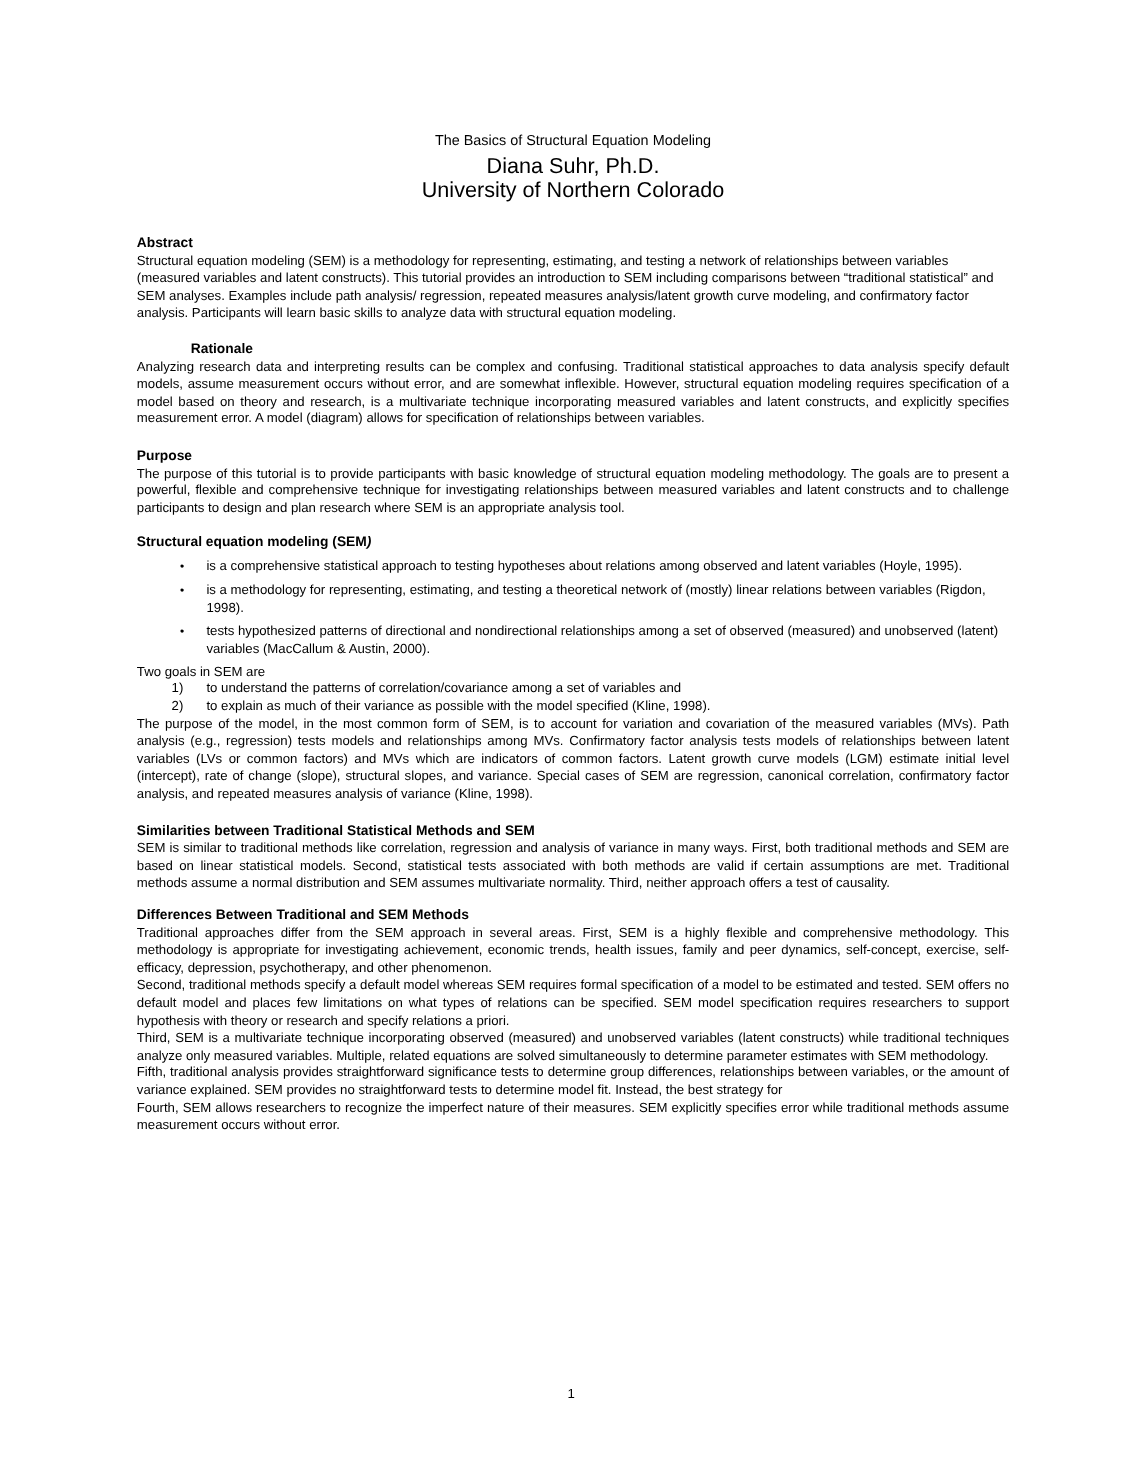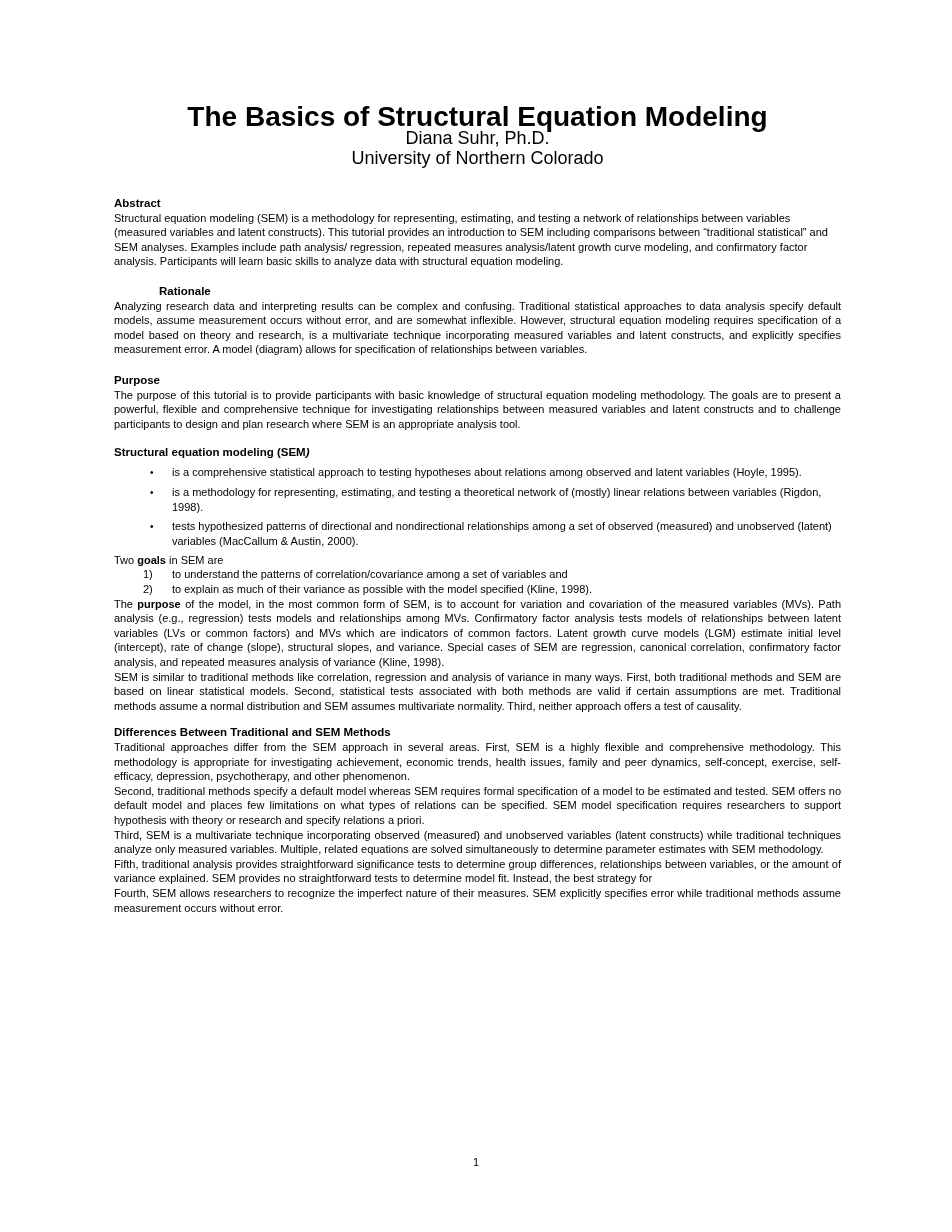--- a/index.html
+++ b/index.html
@@ -12,23 +12,23 @@
   }
   .page { position: absolute; inset: 0; background: #ffffff; }
   .content {
     position: absolute;
     left: 114px; top: 106px;
     width: 727px;
     font-size: 11px;
     line-height: 14.6px;
   }
   .doc-title {
-    font-size: 28px;
+    font-size: 12px;
     line-height: 22px;
-    font-weight: bold;
+    font-weight: normal;
     text-align: center;
     margin: 0;
   }
   .doc-subtitle {
     font-size: 18px;
     line-height: 20px;
     text-align: center;
     margin: 0;
   }
   .heading {
@@ -46,21 +46,21 @@
   p.justify { text-align: justify; }
   .bullet-list { margin: 5px 0 0 0; padding: 0; list-style: none; }
   .bullet-list li { padding-left: 58px; margin-bottom: 4px; }
   .bullet-marker { display: inline-block; width: 22px; margin-left: -22px; font-size: 10px; }
   .goals-lead { margin-top: 14px; }
   .num-list { margin: 0; padding: 0; }
   .num-item { padding-left: 58px; margin: 0; }
   .num-label { display: inline-block; width: 29px; margin-left: -29px; }
   .para-gap { margin-top: 20px; }
   .diff-gap { margin-top: 14px; }
-  b, .bold { font-weight: bold; }
+  b, .bold { font-weight: normal; }
   .italic { font-style: italic; }
   .footer-pagenum {
     position: absolute;
     left: 0; right: 0;
     top: 1156px;
     text-align: center;
     font-size: 11px;
   }
 </style>
 </head>
@@ -90,20 +90,21 @@
     </ul>
 
     <p class="body-text goals-lead"><span>Two </span><b>goals</b><span> in SEM are</span></p>
     <div class="num-list">
       <div class="num-item"><span class="num-label">1)</span><span>to understand the patterns of correlation/covariance among a set of variables and</span></div>
       <div class="num-item"><span class="num-label">2)</span><span>to explain as much of their variance as possible with the model specified (Kline, 1998).</span></div>
     </div>
 
     <p class="body-text justify para-gap"><span>The </span><b>purpose</b><span> of the model, in the most common form of SEM, is to account for variation and covariation of the measured variables (MVs).  Path analysis (e.g., regression) tests models and relationships among MVs.  Confirmatory factor analysis tests models of relationships between latent variables (LVs or common factors) and MVs which are indicators of common factors.  Latent growth curve models (LGM) estimate initial level (intercept), rate of change (slope), structural slopes, and variance. Special cases of SEM are regression, canonical correlation, confirmatory factor analysis, and repeated measures analysis of variance (Kline, 1998).</span></p>
 
+    <div class="heading h-similar">Similarities between Traditional Statistical Methods and SEM</div>
     <p class="body-text justify">SEM is similar to traditional methods like correlation, regression and analysis of variance in many ways.  First, both traditional methods and SEM are based on linear statistical models.  Second, statistical tests associated with both methods are valid if certain assumptions are met. Traditional methods assume a normal distribution and SEM assumes multivariate normality.  Third, neither approach offers a test of causality.</p>
 
     <div class="heading h-different">Differences Between Traditional and SEM Methods</div>
     <p class="body-text justify">Traditional approaches differ from the SEM approach in several areas. First, SEM is a highly flexible and comprehensive methodology. This methodology is appropriate for investigating achievement, economic trends, health issues, family and peer dynamics, self-concept, exercise, self-efficacy, depression, psychotherapy, and other phenomenon.</p>
     <p class="body-text justify diff-gap">Second, traditional methods specify a default model whereas SEM requires formal specification of a model to be estimated and tested.  SEM offers no default model and places few limitations on what types of relations can be specified. SEM model specification requires researchers to support hypothesis with theory or research and specify relations a priori.</p>
     <p class="body-text justify diff-gap">Third, SEM is a multivariate technique incorporating observed (measured) and unobserved variables (latent constructs) while traditional techniques analyze only measured variables.  Multiple, related equations are solved simultaneously to determine parameter estimates with SEM methodology.</p>
     <p class="body-text justify diff-gap">Fifth, traditional analysis provides straightforward significance tests to determine group differences, relationships between variables, or the amount of variance explained. SEM provides no straightforward tests to determine model fit. Instead, the best strategy for</p>
     <p class="body-text justify diff-gap">Fourth, SEM allows researchers to recognize the imperfect nature of their measures.  SEM explicitly specifies error while traditional methods assume measurement occurs without error.</p>
 
   </div>

